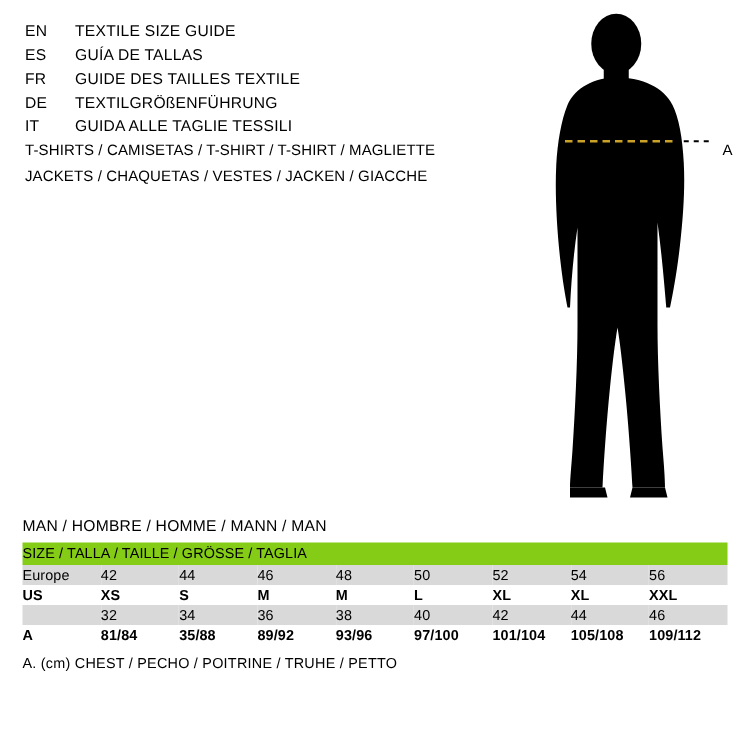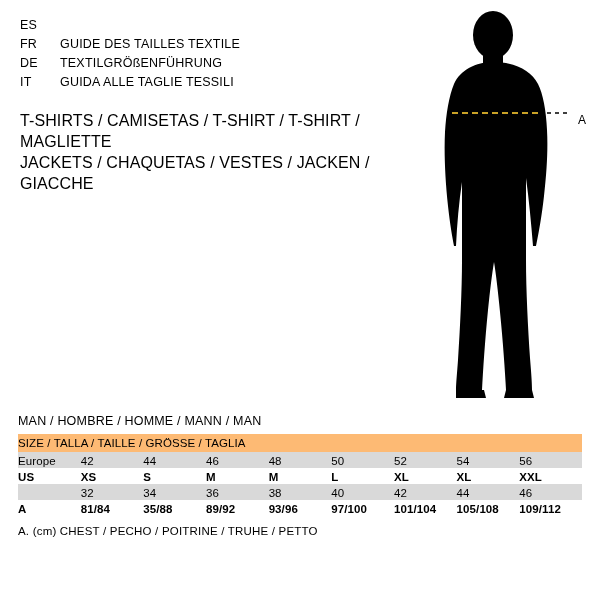--- a/index.html
+++ b/index.html
@@ -44,21 +44,21 @@
   }
 
   
   .cats {
     position: absolute;
     left: 20px;
     top: 110px;
     width: 420px;
   }
   .cat-line {
-    font-size: 16px;
+    font-size: 12px;
     line-height: 21px;
     letter-spacing: 0.1px;
   }
 
   
   .figure-wrap {
     position: absolute;
     left: 410px;
     top: 10px;
     width: 190px;
@@ -92,21 +92,21 @@
     width: 564px;
     font-size: 11.5px;
     table-layout: fixed;
   }
   table.size-table td {
     padding: 3px 0 1px 0;
     vertical-align: middle;
     letter-spacing: 0.1px;
   }
   tr.header-row td {
-    background: #fdba74;
+    background: #84cc16;
     font-size: 11.5px;
     padding: 3px 0 3px 0;
   }
   tr.shade td {
     background: #d9d9d9;
   }
   tr.plain td {
     background: #ffffff;
     font-weight: bold;
   }
@@ -124,21 +124,26 @@
     letter-spacing: 0.2px;
   }
 </style>
 </head>
 <body>
 
 <div class="page">
 
   <div class="lang-block">
     <div class="lang-row">
+      <div class="lang-code">EN</div>
+      <div class="lang-text">TEXTILE SIZE GUIDE</div>
+    </div>
+    <div class="lang-row">
       <div class="lang-code">ES</div>
+      <div class="lang-text">GUÍA DE TALLAS</div>
     </div>
     <div class="lang-row">
       <div class="lang-code">FR</div>
       <div class="lang-text">GUIDE DES TAILLES TEXTILE</div>
     </div>
     <div class="lang-row">
       <div class="lang-code">DE</div>
       <div class="lang-text">TEXTILGRÖßENFÜHRUNG</div>
     </div>
     <div class="lang-row">

